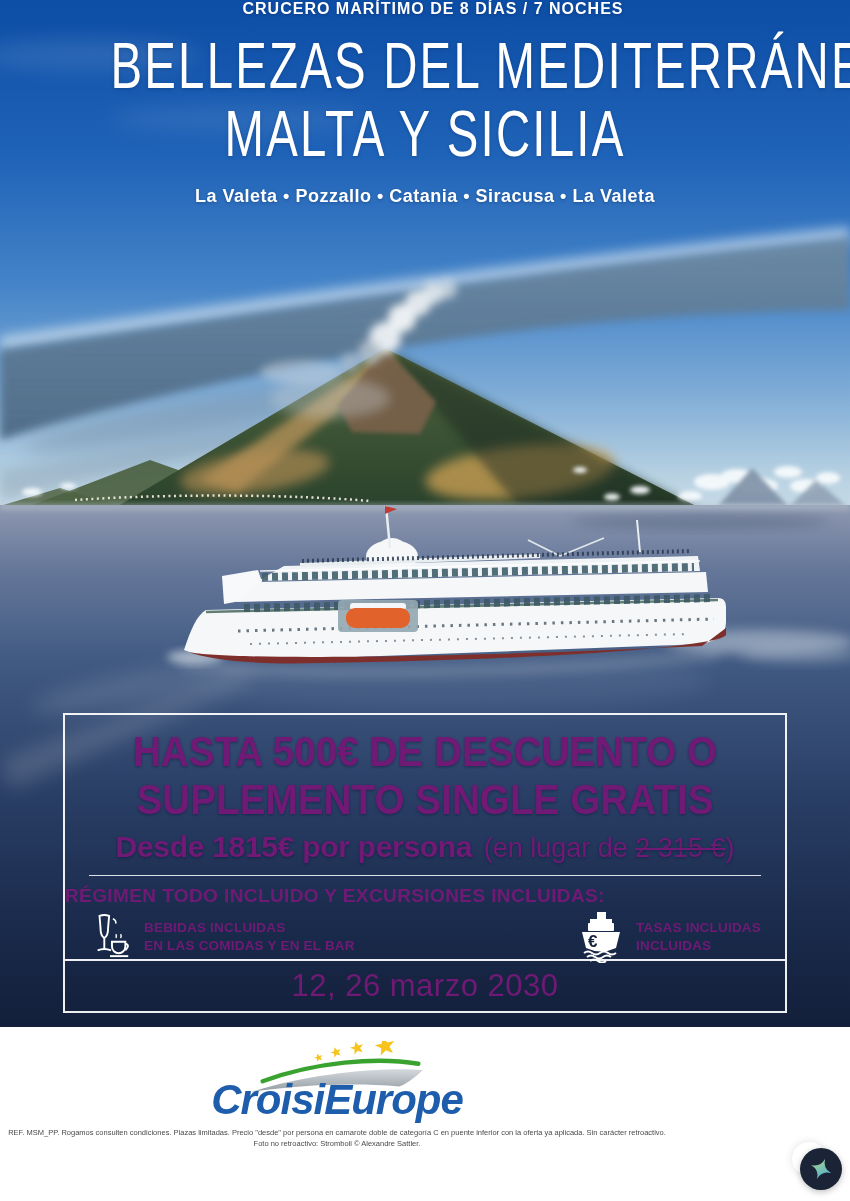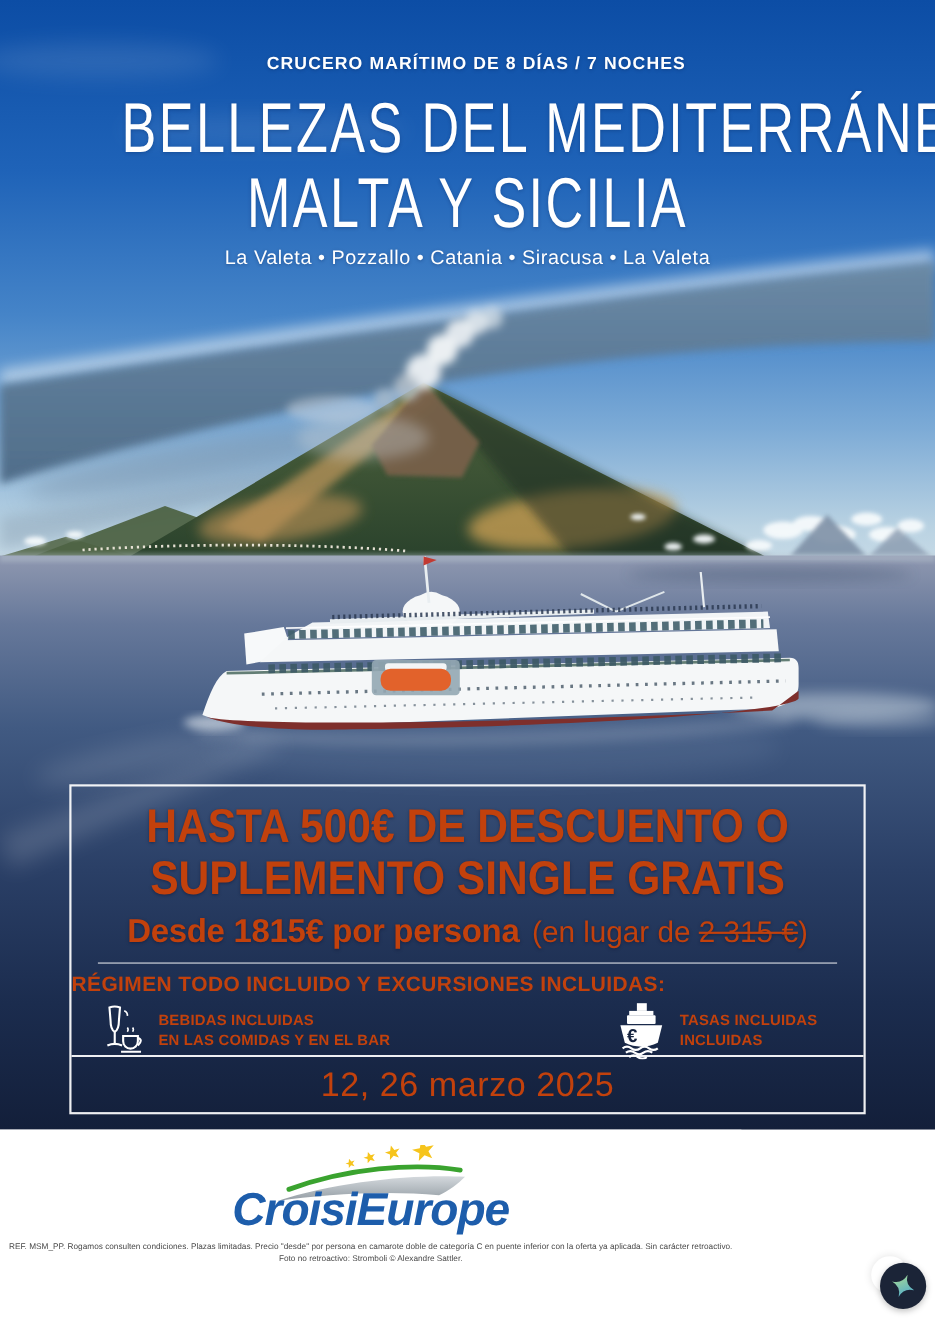--- a/index.html
+++ b/index.html
@@ -4,41 +4,41 @@
 <style>
   html,body{margin:0;padding:0;background:#ffffff;}
   .poster{
     position:relative;width:850px;height:1201px;overflow:hidden;background:#fff;
     font-family:"Liberation Sans","DejaVu Sans",sans-serif;
   }
   .bg{position:absolute;top:0;left:0;}
 
   
   .header{position:absolute;top:0;left:0;right:0;text-align:center;color:#ffffff;}
-  .tagline{margin-top:50px;font-size:16px;font-weight:700;letter-spacing:1px;text-shadow:0 1px 3px rgba(0,30,80,.35);padding-left:16px;}
+  .tagline{font-size:16px;font-weight:700;letter-spacing:1px;text-shadow:0 1px 3px rgba(0,30,80,.35);padding-left:16px;}
   .title{white-space:nowrap;line-height:1;font-weight:400;letter-spacing:3px;text-shadow:0 1px 4px rgba(0,30,80,.3);}
   .title.l1{margin-top:16px;font-size:64px;transform:scaleX(.74);}
   .title.l2{margin-top:4px;font-size:64px;transform:scaleX(.74);}
-  .route{margin-top:8px;font-size:18px;font-weight:400;letter-spacing:.5px;text-shadow:0 1px 3px rgba(0,30,80,.35);}
+  .route{margin-top:20px;font-size:18px;font-weight:700;letter-spacing:.5px;text-shadow:0 1px 3px rgba(0,30,80,.35);}
 
   
   .offer{
     position:absolute;left:63px;top:713px;width:724px;height:300px;box-sizing:border-box;
-    border:2px solid rgba(255,255,255,.93);color:#c2410c;
+    border:2px solid rgba(255,255,255,.93);color:#701a75;
   }
   .headline{white-space:nowrap;text-align:center;line-height:1;font-weight:700;font-size:43px;transform:scaleX(.9);text-shadow:0 1px 3px rgba(0,10,40,.4);}
   .headline.l1{margin-top:15px;}
   .headline.l2{margin-top:5px;}
   .price-row{margin-top:9px;text-align:center;white-space:nowrap;text-shadow:0 1px 3px rgba(0,10,40,.4);}
   .price-lead{font-size:30px;font-weight:700;letter-spacing:-.3px;}
   .price-note{font-size:27px;font-weight:400;margin-left:7px;}
   .strike{text-decoration:line-through;text-decoration-thickness:2px;}
   .sep-thin{margin:11px auto 0;width:672px;height:1px;background:rgba(255,255,255,.85);}
   .regimen{margin-top:9px;text-align:left;font-size:19px;font-weight:700;letter-spacing:.4px;}
-  .features{display:flex;align-items:center;justify-content:space-between;padding:5px 42px 0 24px;height:50px;}
+  .features{display:flex;align-items:center;justify-content:space-between;padding:5px 24px 0 24px;height:50px;}
   .feature{display:flex;align-items:center;gap:11px;}
   .feature svg{flex:0 0 auto;}
   .feature-label{font-size:13.5px;font-weight:700;line-height:1.3;letter-spacing:.2px;}
   .date-bar{
     position:absolute;left:0;right:0;bottom:0;height:50px;border-top:2px solid rgba(255,255,255,.93);
     display:flex;align-items:center;justify-content:center;font-size:31px;font-weight:500;letter-spacing:.5px;
   }
 
   
   .footer{position:absolute;top:1027px;left:0;width:674px;height:174px;background:#ffffff;text-align:center;}
@@ -235,21 +235,21 @@
           <path d="M13,50 q4,-3 8,0 t8,0" stroke="#ffffff" stroke-width="2" fill="none"></path>
         </svg>
         <div class="feature-label">
           <div>TASAS INCLUIDAS</div>
           <div>INCLUIDAS</div>
         </div>
       </div>
     </div>
 
     <div class="date-bar">
-      <span>12, 26 marzo 2025</span>
+      <span>12, 26 marzo 2030</span>
     </div>
   </div>
 
   <div class="footer">
     <svg class="logo-swoosh" width="230" height="56" viewBox="0 0 230 64">
       <defs>
         <linearGradient id="hullGrad" x1="0" y1="0" x2="0" y2="1">
           <stop offset="0" stop-color="#d4d9dd"></stop>
             <stop offset="1" stop-color="#949da4"></stop>
         </linearGradient>

